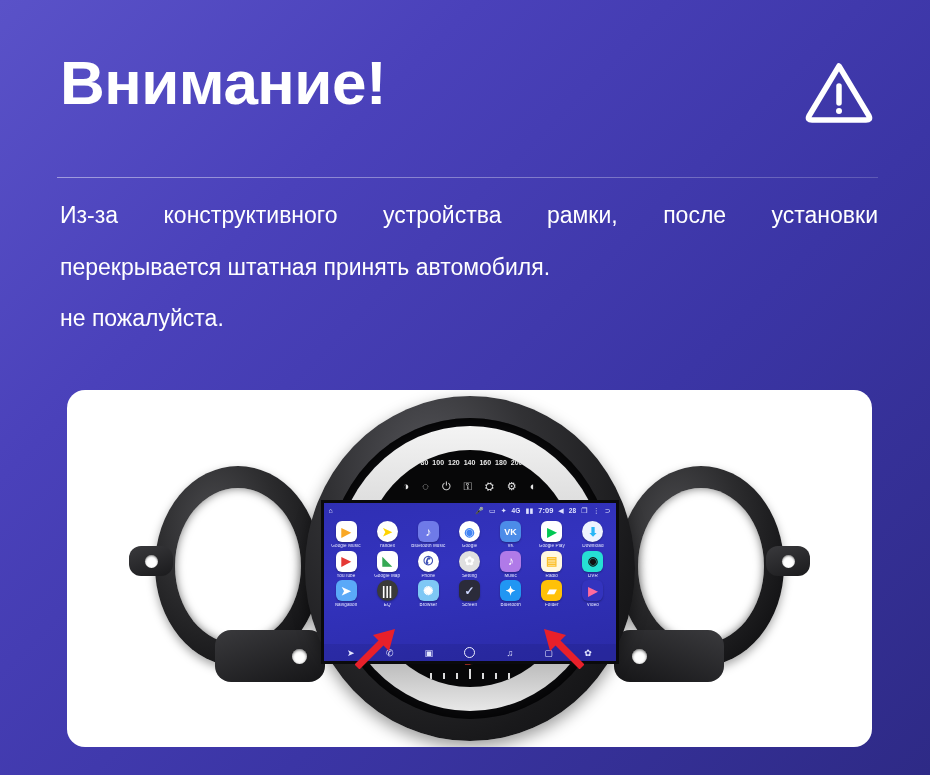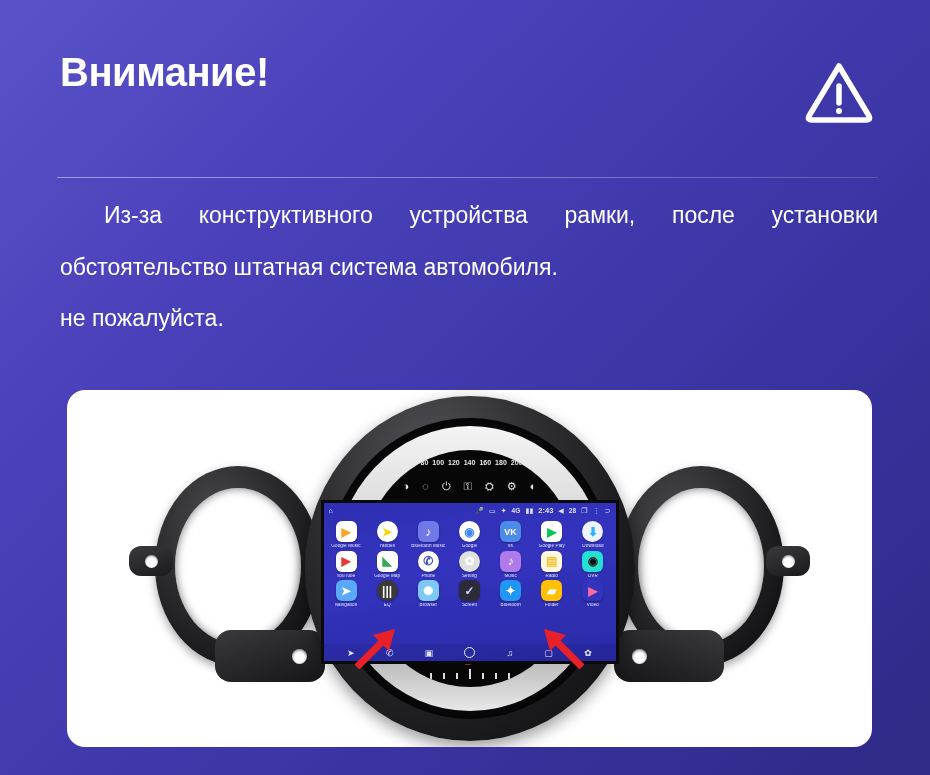--- a/index.html
+++ b/index.html
@@ -7,37 +7,37 @@
     width:930px;height:775px;overflow:hidden;
     font-family:"Liberation Sans", sans-serif;
     background:linear-gradient(135deg,#5a52c8 0%,#4a41ba 28%,#3b35a5 62%,#2e2a86 100%);
   }
   .page{position:relative;width:930px;height:775px;}
 
   
   .header{position:absolute;left:60px;top:52px;right:55px;height:96px;}
   .title{
     position:absolute;left:0;top:0;
-    font-size:40px;font-weight:700;color:#ffffff;
+    font-size:62px;font-weight:700;color:#ffffff;
     letter-spacing:-0.5px;line-height:1;
     white-space:nowrap;
   }
   .warn-icon{position:absolute;right:0;top:6px;width:72px;height:68px;}
   .divider{
     position:absolute;left:57px;right:52px;top:177px;height:1px;
     background:linear-gradient(to right,rgba(255,255,255,.45),rgba(255,255,255,.32) 60%,rgba(255,255,255,.18));
   }
 
   
   .body-copy{position:absolute;left:60px;top:196px;right:52px;}
   .body-copy p{
     margin:0 0 12px 0;color:#ffffff;font-size:23px;line-height:1.72;
     font-weight:400;
   }
-  .body-copy p.justify{text-align:justify;text-align-last:justify;margin-left:44px;}
+  .body-copy p.justify{text-align:justify;text-align-last:justify;}
 
   
   .photo-card{
     position:absolute;left:67px;top:390px;width:805px;height:357px;
     background:#ffffff;border-radius:18px;overflow:hidden;
   }
   .photo-stage{position:absolute;inset:0;}
 
   
   .side-ring{position:absolute;width:166px;height:200px;}
@@ -171,21 +171,21 @@
         <path d="M36 8 L66 58 Q68 62 63 62 L9 62 Q4 62 6 58 Z" fill="none" stroke="#ffffff" stroke-width="5.5" stroke-linejoin="round" stroke-linecap="round"></path>
         <line x1="36" y1="28" x2="36" y2="45" stroke="#ffffff" stroke-width="5.5" stroke-linecap="round"></line>
         <circle cx="36" cy="53" r="3" fill="#ffffff"></circle>
       </svg>
     </div>
   </div>
   <div class="divider"></div>
 
   <div class="body-copy">
     <p class="justify">Из-за конструктивного устройства рамки, после установки</p>
-    <p>обстоятельство штатная система автомобиля.</p>
+    <p>перекрывается штатная принять автомобиля.</p>
     <p>не пожалуйста.</p>
   </div>
 
   <div class="photo-card">
     <div class="photo-stage">
 
       <div class="side-ring ring-left">
         <div class="outer"></div>
         <div class="inner"></div>
         <div class="tab">
@@ -259,21 +259,21 @@
         <div class="statusbar">
           <div class="sb-left">
             <span>⌂</span>
           </div>
           <div class="sb-right">
             <span>🎤</span>
             <span>▭</span>
             <span>✦</span>
             <span class="txt">4G</span>
             <span>▮▮</span>
-            <span class="sb-time">2:43</span>
+            <span class="sb-time">7:09</span>
             <span>◀</span>
             <span class="txt">28</span>
             <span>❐</span>
             <span>⋮</span>
             <span>⊃</span>
           </div>
         </div>
 
         <div class="apps">
             <div class="app-row">

